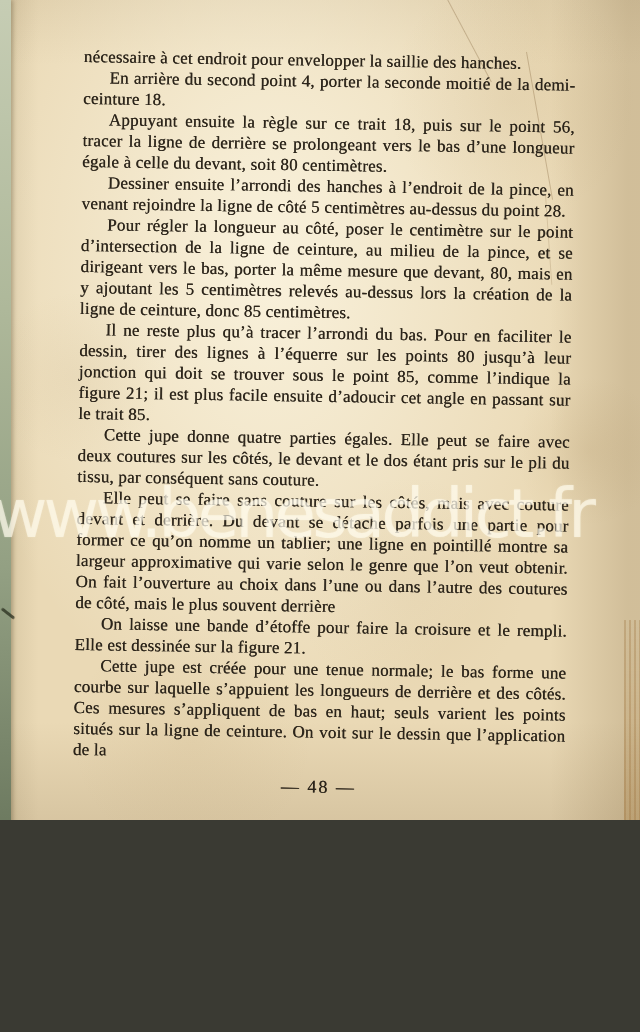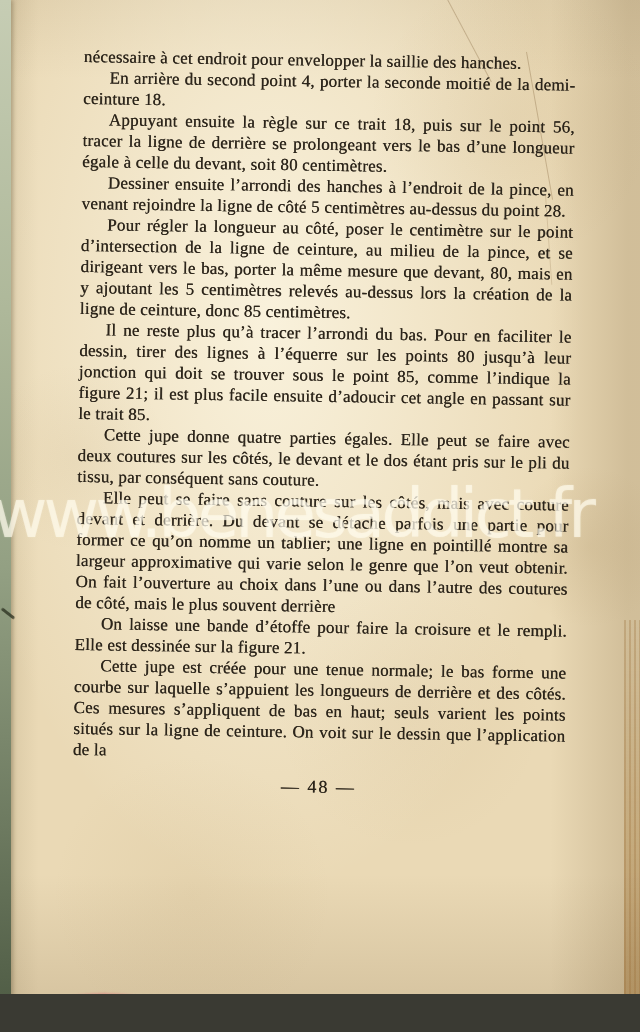--- a/index.html
+++ b/index.html
@@ -2,21 +2,21 @@
 <html lang="fr"><head>
 <meta charset="utf-8">
 <style>
   html,body{margin:0;padding:0;}
   body{
     width:640px;height:1032px;overflow:hidden;
     background:#3a3a33;
     font-family:"Liberation Serif","DejaVu Serif",serif;
   }
   .photo{
-    position:relative;width:640px;height:994px;overflow:hidden;
+    position:relative;width:640px;height:820px;overflow:hidden;
     background:
       radial-gradient(ellipse at 42% 32%, rgba(250,243,222,.95) 0%, rgba(237,224,193,.0) 60%),
       linear-gradient(to right, rgba(120,105,70,.18) 0%, rgba(0,0,0,0) 6%, rgba(0,0,0,0) 86%, rgba(120,95,55,.22) 98%),
       linear-gradient(to bottom, rgba(130,110,75,.10) 0%, rgba(0,0,0,0) 8%, rgba(0,0,0,0) 88%, rgba(120,95,60,.16) 100%),
       #ead9b5;
   }
   
   .blotches{
     position:absolute;inset:0;pointer-events:none;
     background:

